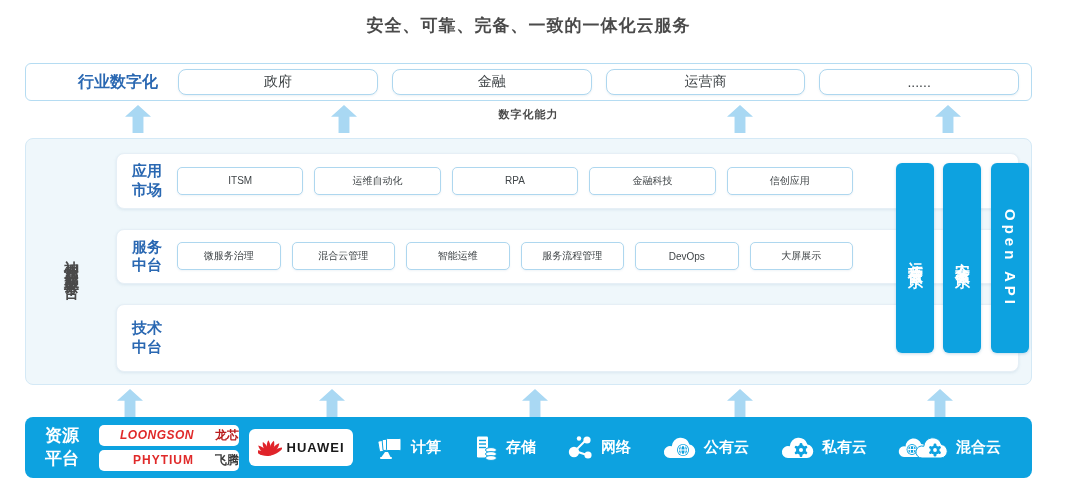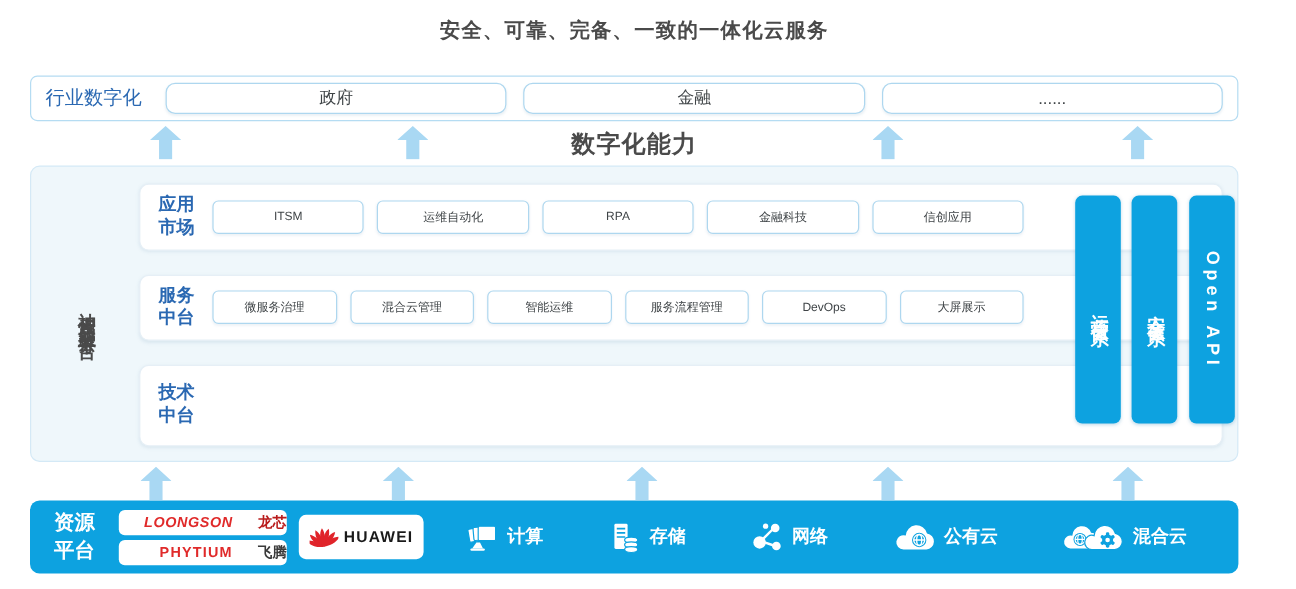--- a/index.html
+++ b/index.html
@@ -7,35 +7,35 @@
     font-family:"Liberation Sans","DejaVu Sans",sans-serif; }
   .page { width:1057px; height:491px; padding:14px 25px 0 25px; position:relative; }
 
   
   .title { text-align:center; font-size:17px; font-weight:bold; color:#4a4a4a;
     letter-spacing:1px; height:24px; line-height:24px; margin-bottom:25px; }
 
   
   .industry-row { height:38px; border:1px solid #b5dcf2; border-radius:6px;
     display:flex; align-items:center; padding:0 12px; background:#fff; }
-  .industry-label { width:100px; font-size:16px; font-weight:normal; color:#2a68b2; flex:none; }
+  .industry-label { width:100px; font-size:16px; font-weight:bold; color:#2a68b2; flex:none;margin-left:40px; }
   .industry-items { flex:1; display:flex; gap:14px; }
   .industry-box { flex:1; height:26px; border:1px solid #aed7ef; border-radius:8px;
     display:flex; align-items:center; justify-content:center; font-size:14px; color:#3f4447;
     background:#fff; box-shadow:0 1px 2px rgba(120,160,190,.15); }
 
   
   .band { position:relative; height:37px; }
   .band2 { position:relative; height:32px; }
   .arrow-up { position:absolute; width:26px; height:28px; background:#a9d8f3;
     clip-path:polygon(50% 0%,100% 42%,71% 42%,71% 100%,29% 100%,29% 42%,0% 42%); top:4px; }
   .band .a0{left:100px;} .band .a1{left:306px;} .band .a2{left:702px;} .band .a3{left:910px;}
   .band2 .b0{left:92px;} .band2 .b1{left:294px;} .band2 .b2{left:497px;} .band2 .b3{left:702px;} .band2 .b4{left:902px;}
   .band-label { position:absolute; left:50%; transform:translateX(-50%); top:6px;
-    font-size:20px; font-weight:bold; color:#4a4a4a; letter-spacing:1px; }
+    font-size:11px; font-weight:bold; color:#4a4a4a; letter-spacing:1px; }
 
   
   .platform { position:relative; height:247px; border:1px solid #d4e9f6; background:#eff7fb;
     border-radius:8px; display:flex; padding:14px 12px 12px 0; }
   .side-label { width:90px; flex:none; display:flex; align-items:center; justify-content:center; }
   .side-label span { writing-mode:vertical-rl; text-orientation:upright; font-size:15px;
     font-weight:bold; color:#4a4a4a; letter-spacing:3px; }
   .rows { flex:1; display:flex; flex-direction:column; gap:20px; }
   .prow { background:#fff; border:1px solid #e6eff6; border-radius:8px;
     box-shadow:0 1px 3px rgba(120,160,190,.18); display:flex; align-items:center;
@@ -80,20 +80,21 @@
 
 <div class="page">
 
   <div class="title">安全、可靠、完备、一致的一体化云服务</div>
 
   <div class="industry-row">
     <div class="industry-label">行业数字化</div>
     <div class="industry-items">
       <div class="industry-box">政府</div>
       <div class="industry-box">金融</div>
+      <div class="industry-box">运营商</div>
       <div class="industry-box">......</div>
     </div>
   </div>
 
   <div class="band">
     <div class="arrow-up a0"></div>
     <div class="arrow-up a1"></div>
     <div class="band-label">数字化能力</div>
     <div class="arrow-up a2"></div>
     <div class="arrow-up a3"></div>
@@ -237,20 +238,33 @@
           <circle cx="22" cy="15" r="6" fill="#0da2e0"></circle>
           <g stroke="#fff" stroke-width="1.1" fill="none">
             <circle cx="22" cy="15" r="4.6"></circle>
             <ellipse cx="22" cy="15" rx="2.1" ry="4.6"></ellipse>
             <line x1="17.4" y1="15" x2="26.6" y2="15"></line>
           </g>
         </svg>
         <span class="lbl">公有云</span>
       </div>
 
+      <div class="res-item">
+        <svg width="36" height="26" viewBox="0 0 36 26">
+          <path d="M28 23 H9 a6 6 0 1 1 1.8-11.7 A9 9 0 0 1 28.5 9.5 A6.8 6.8 0 0 1 28 23 Z" fill="#fff"></path>
+          <g fill="#0da2e0">
+            <rect x="20.6" y="8" width="2.8" height="14" rx="1.2"></rect>
+            <rect x="20.6" y="8" width="2.8" height="14" rx="1.2" transform="rotate(60 22 15)"></rect>
+            <rect x="20.6" y="8" width="2.8" height="14" rx="1.2" transform="rotate(120 22 15)"></rect>
+            <circle cx="22" cy="15" r="5"></circle>
+          </g>
+          <circle cx="22" cy="15" r="2" fill="#fff"></circle>
+        </svg>
+        <span class="lbl">私有云</span>
+      </div>
 
       <div class="res-item">
         <svg width="52" height="26" viewBox="0 0 52 26">
           <path d="M24 22 H7 a5.4 5.4 0 1 1 1.6-10.6 A8 8 0 0 1 24.2 9 A6.2 6.2 0 0 1 24 22 Z" fill="#fff"></path>
           <circle cx="15" cy="14.5" r="5.4" fill="#0da2e0"></circle>
           <g stroke="#fff" stroke-width="1" fill="none">
             <circle cx="15" cy="14.5" r="4.1"></circle>
             <ellipse cx="15" cy="14.5" rx="1.9" ry="4.1"></ellipse>
             <line x1="10.9" y1="14.5" x2="19.1" y2="14.5"></line>
           </g>

